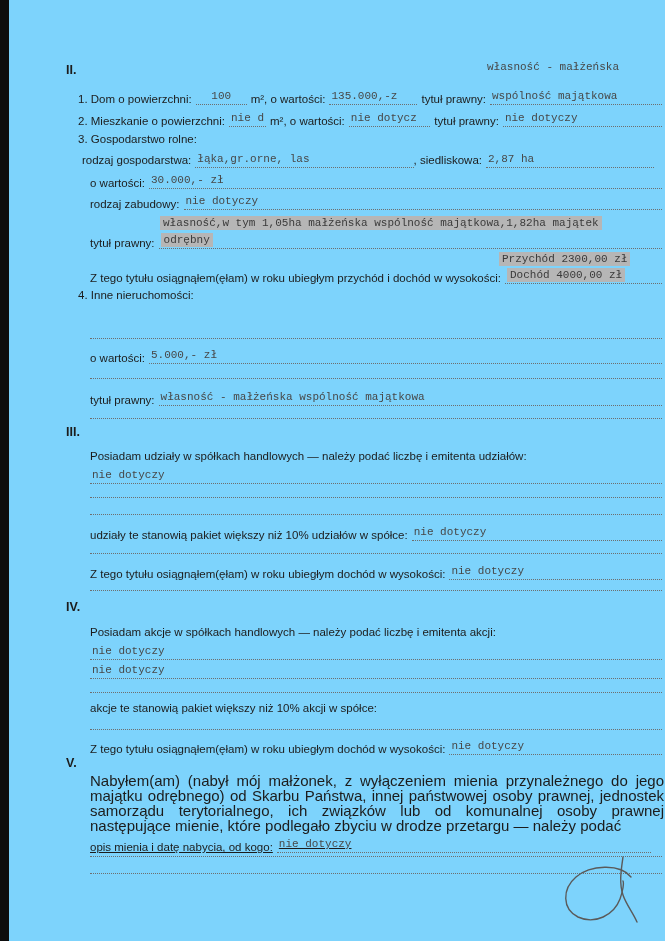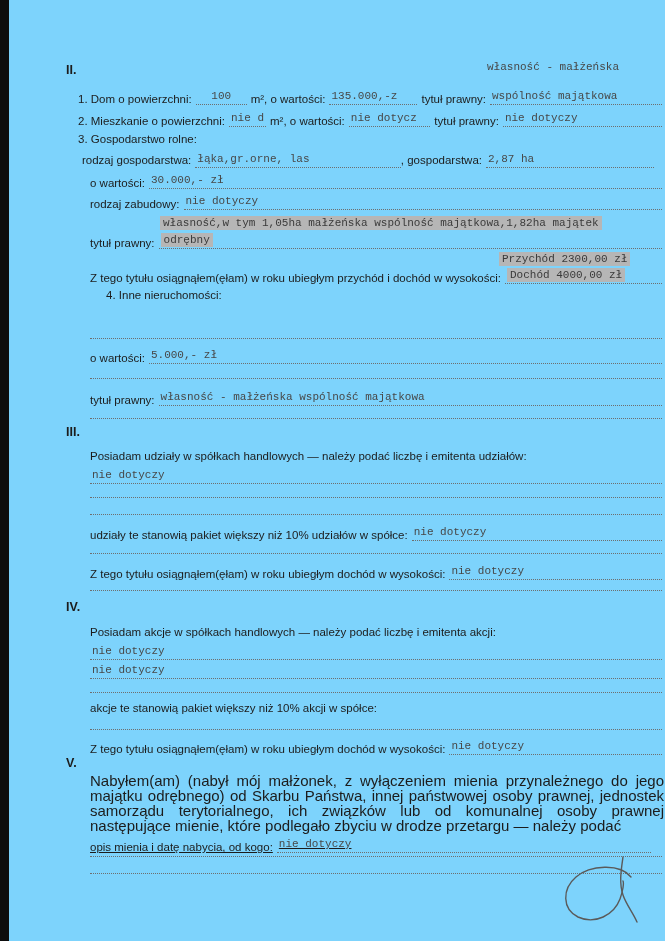--- a/index.html
+++ b/index.html
@@ -55,21 +55,21 @@
     <span class="field mono" style="width:84px;">nie dotycz</span>
     <span class="lbl" style="padding-left:4px;">tytuł prawny:</span>
     <span class="field mono" style="width:168px;">nie dotyczy</span>
   </div>
 
   <div class="abs lbl" style="left:78px; top:133px;">3. Gospodarstwo rolne:</div>
 
   <div class="abs row" style="left:82px; top:152px; width:572px;align-items:center;">
     <span class="lbl">rodzaj gospodarstwa:</span>
     <span class="field mono grow">łąka,gr.orne, las</span>
-    <span class="lbl">, gospodarstwa:</span>
+    <span class="lbl">, siedliskowa:</span>
     <span class="field mono" style="width:164px;">2,87 ha</span>
   </div>
 
   <div class="abs row" style="left:90px; top:173px; width:572px;">
     <span class="lbl">o wartości:</span>
     <span class="field mono grow">30.000,- zł</span>
   </div>
 
   <div class="abs row" style="left:90px; top:194px; width:572px;">
     <span class="lbl">rodzaj zabudowy:</span>
@@ -83,21 +83,21 @@
     <span class="field mono grow"><span class="hl">odrębny</span></span>
   </div>
 
   <div class="abs mono" style="left:499px; top:252px;"><span class="hl">Przychód 2300,00 zł</span></div>
 
   <div class="abs row" style="left:90px; top:268px; width:572px;">
     <span class="lbl">Z tego tytułu osiągnąłem(ęłam) w roku ubiegłym przychód i dochód w wysokości:</span>
     <span class="field mono grow"><span class="hl">Dochód 4000,00 zł</span></span>
   </div>
 
-  <div class="abs lbl" style="left:78px; top:289px;margin-left:28px;">4. Inne nieruchomości:</div>
+  <div class="abs lbl" style="left:78px; top:289px;">4. Inne nieruchomości:</div>
 
 
   <div class="hline" style="left:90px; top:337px; width:572px;"></div>
 
   <div class="abs row" style="left:90px; top:348px; width:572px;">
     <span class="lbl">o wartości:</span>
     <span class="field mono grow">5.000,- zł</span>
   </div>
 
   <div class="hline" style="left:90px; top:377px; width:572px;"></div>

